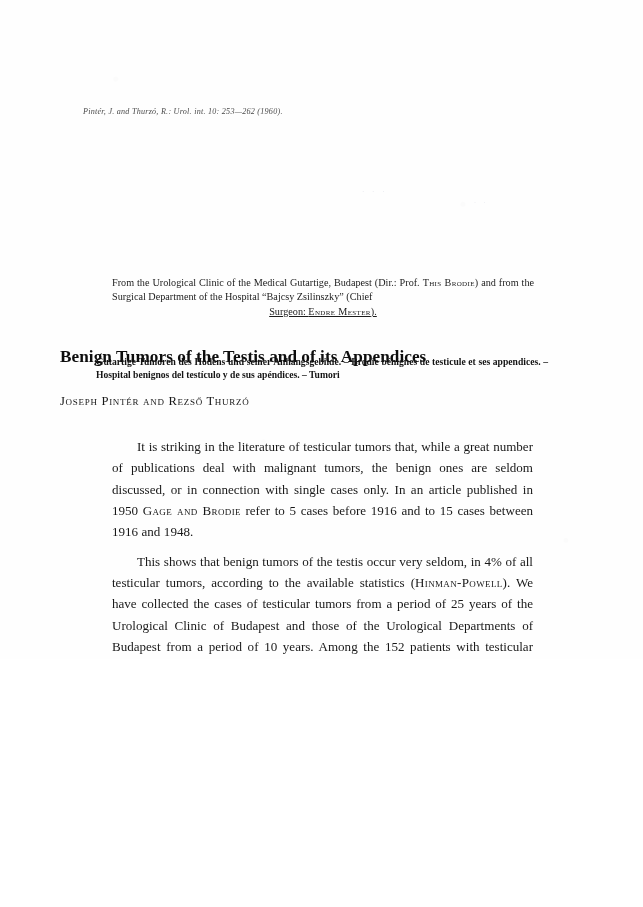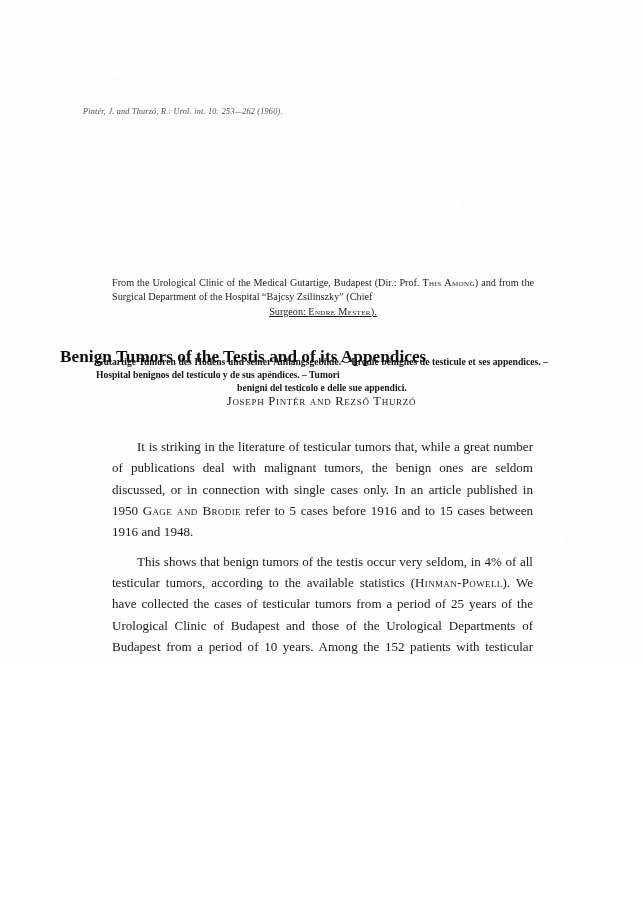--- a/index.html
+++ b/index.html
@@ -114,21 +114,21 @@
     display: block;
     text-align: center;
   }
 
   
   .byline {
     position: absolute;
     left: 60px;
     top: 394px;
     width: 523px;
-    text-align: center;
+    text-align: left;
     font-variant: small-caps;
     font-size: 12.6px;
     letter-spacing: 0.7px;
     color: #171717;
   }
 
   
   .body-text {
     position: absolute;
     left: 104px;
@@ -157,30 +157,29 @@
 
     <div class="running-head">
       <span>Pintér, J. and Thurzó, R.: Urol. int. 10: 253—262 (1960).</span>
     </div>
 
     <div class="artifact a1">· · ·</div>
     <div class="artifact a2">· ·</div>
 
     <div class="affiliation">
       <span>From the Urological Clinic of the Medical Gutartige, Budapest (Dir.: Prof. </span><span class="sc">This</span>
-      <span class="sc">Among</span><span>) and from the Surgical Department of the Hospital “Bajcsy Zsilinszky” (Chief</span>
+      <span class="sc">Brodie</span><span>) and from the Surgical Department of the Hospital “Bajcsy Zsilinszky” (Chief</span>
       <span class="line-center"><span>Surgeon: </span><span class="sc">Endre Mester</span><span>).</span></span>
     </div>
 
     <h1 class="article-title">Benign Tumors of the Testis and of its Appendices</h1>
 
     <div class="subtitles">
       <span>Gutartige Tumoren des Hodens und seiner Anhangsgebilde. – Brodie bénignes de</span>
       <span>testicule et ses appendices. – Hospital benignos del testículo y de sus apéndices. – Tumori</span>
-      <span class="sub-last">benigni del testicolo e delle sue appendici.</span>
     </div>
 
     <div class="byline">Joseph Pintér and Rezső Thurzó</div>
 
     <div class="body-text">
       <p><span>It is striking in the literature of testicular tumors that, while a great number of publications deal with malignant tumors, the benign ones are seldom discussed, or in connection with single cases only. In an article published in 1950 </span><span class="sc">Gage and Brodie</span><span> refer to 5 cases before 1916 and to 15 cases between 1916 and 1948.</span></p>
       <p><span>This shows that benign tumors of the testis occur very seldom, in 4% of all testicular tumors, according to the available statistics (</span><span class="sc">Hinman-Powell</span><span>). We have collected the cases of testicular tumors from a period of 25 years of the Urological Clinic of Budapest and those of the Urological Departments of Budapest from a period of 10 years. Among the 152 patients with testicular tumors we found benign tumors in 10 cases only, i.e. in 6.57% of all the cases. We observed a higher incidence than above mentioned statistics, as we had put into this group not only the benign tumors developing from the testis but also those originating from the appendices of the testis, from the epididymis or from the surrounding connective tissue. We found tumors developing from the testis in 7 patients only. We consider, however, that a joint discussion is reasonable, since at the first clinical examination the tumors of the testis and of its appendices often cannot be separated from each other. On the other hand, because of the pressure of a benign tumor developing from the appendices, the testis may degenerate and an eventual malignant recidive may involve also the testis.</span></p>
     </div>
 
   </div>

